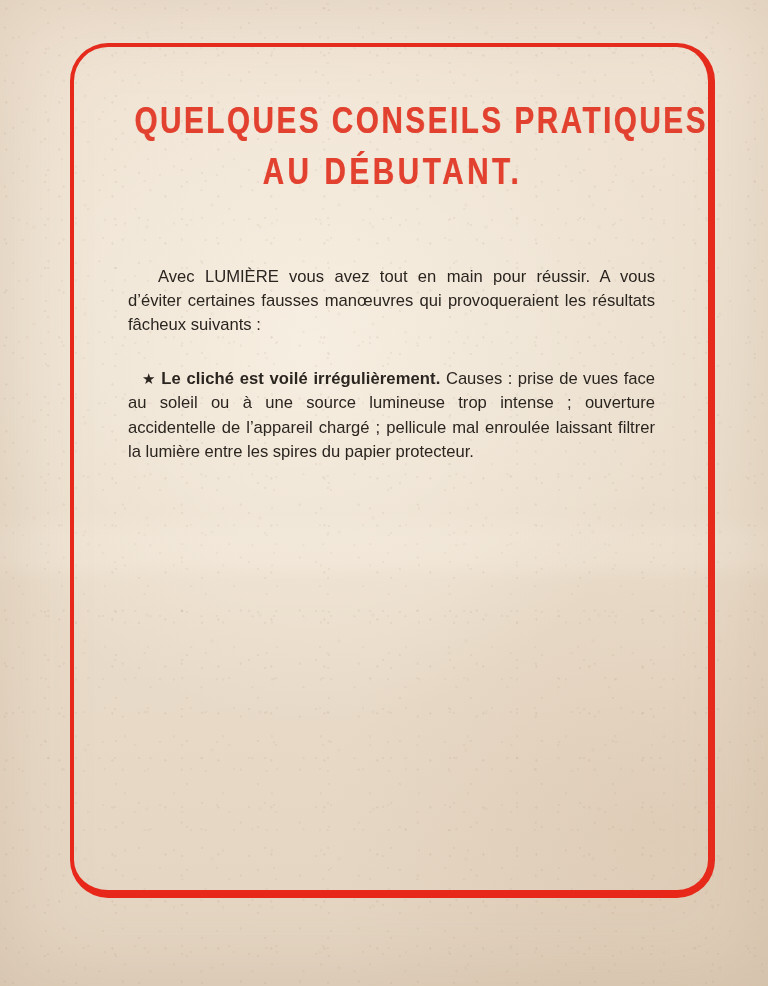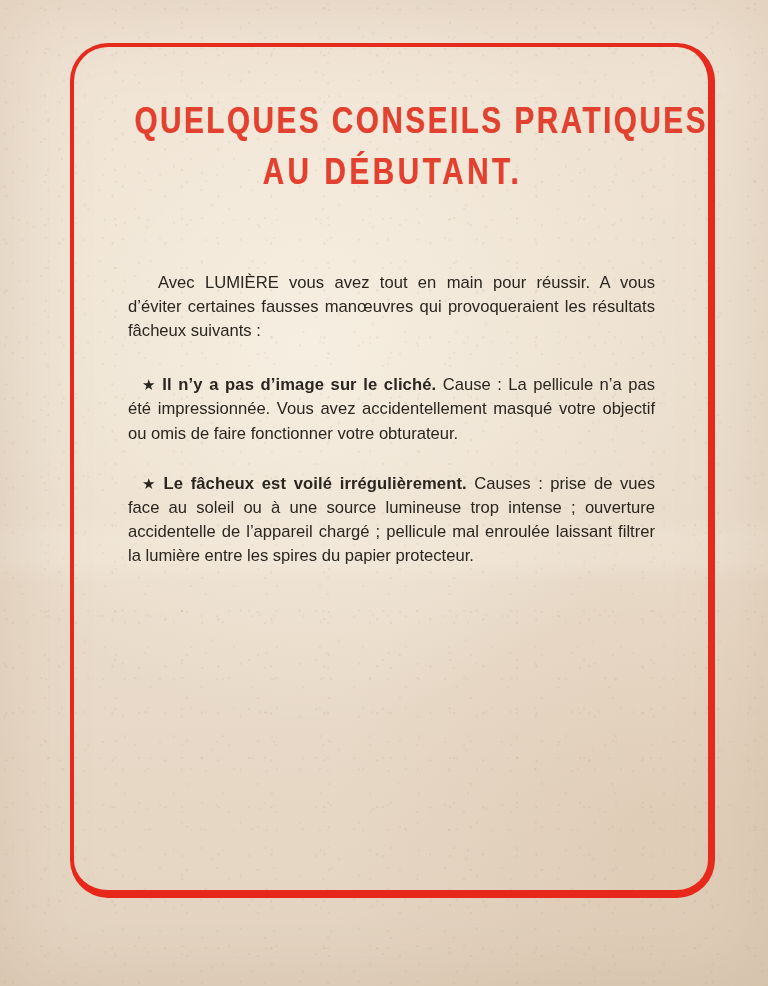--- a/index.html
+++ b/index.html
@@ -112,21 +112,21 @@
   }
 
   .title-line.l2 {
     letter-spacing: 4.5px;
   }
 
   
   .body {
     position: absolute;
     left: 128px;
-    top: 254px;
+    top: 248px;
     width: 527px;
     color: #2b2520;
     font-size: 16.6px;
     line-height: 24.2px;
     text-align: justify;
     text-justify: inter-word;
   }
 
   .intro {
     text-indent: 30px;
@@ -172,27 +172,24 @@
 
   <div class="title-block">
     <div class="title-line l1">QUELQUES  CONSEILS  PRATIQUES</div>
     <div class="title-line l2">AU  DÉBUTANT.</div>
   </div>
 
   <div class="body">
 
     <p class="intro">Avec LUMIÈRE vous avez tout en main pour réussir. A vous d’éviter certaines fausses manœuvres qui provoqueraient les résultats fâcheux suivants :</p>
 
-    <p class="item">
-      <span class="star">★</span><span class="lead">Il n’y a pas d’image sur le cliché.</span><span> Cause : La pellicule n’a pas été impressionnée. Vous avez accidentellement masqué votre objectif ou omis de faire fonctionner votre obturateur.</span>
-    </p>
 
 
 
 
     <p class="item">
-      <span class="star">★</span><span class="lead">Le fâcheux est voilé irrégulièrement.</span><span> Causes : prise de vues face au soleil ou à une source lumineuse trop intense ; ouverture accidentelle de l’appareil chargé ; pellicule mal enroulée laissant filtrer la lumière entre les spires du papier protecteur.</span>
+      <span class="star">★</span><span class="lead">Le cliché est voilé irrégulièrement.</span><span> Causes : prise de vues face au soleil ou à une source lumineuse trop intense ; ouverture accidentelle de l’appareil chargé ; pellicule mal enroulée laissant filtrer la lumière entre les spires du papier protecteur.</span>
     </p>
 
   </div>
 
   <div class="vignette"></div>
 </div>
 
 </body></html>

